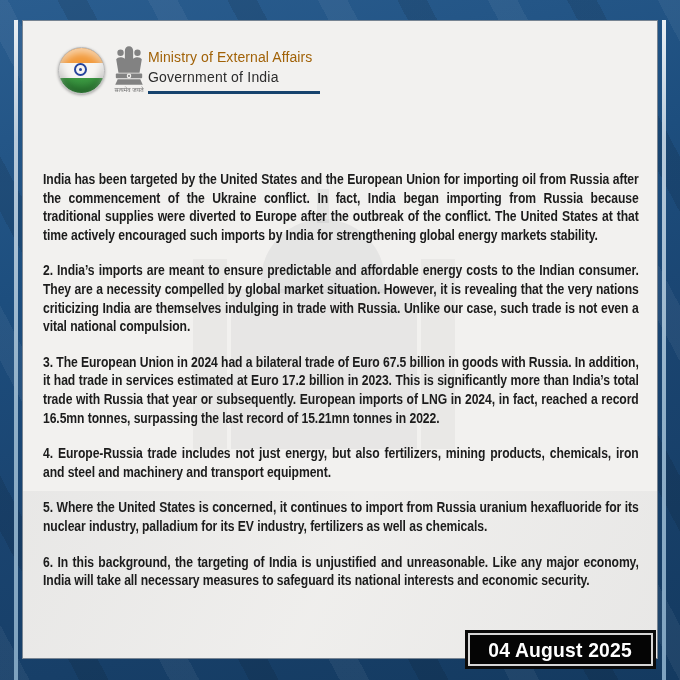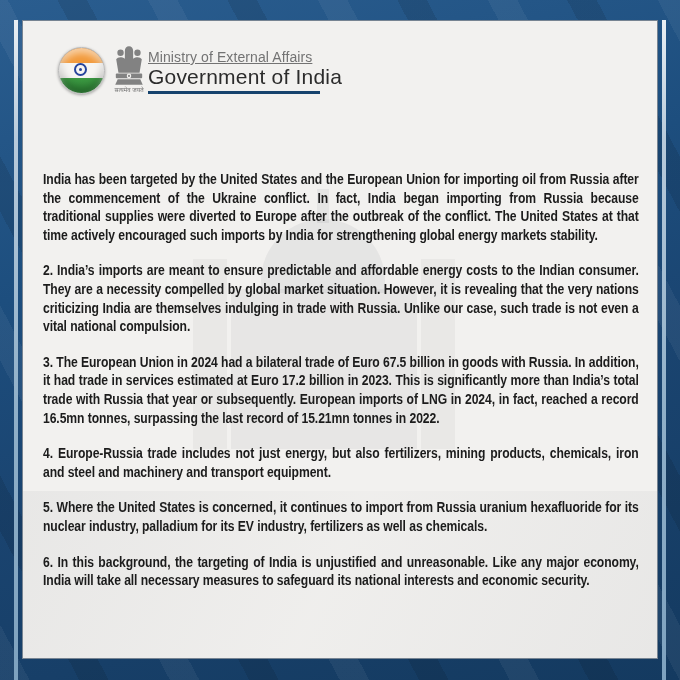--- a/index.html
+++ b/index.html
@@ -45,22 +45,22 @@
     border:2px solid #27459c;border-radius:50%;
   }
   .chakra::after{
     content:"";position:absolute;left:50%;top:50%;width:3px;height:3px;margin:-1.5px 0 0 -1.5px;
     background:#27459c;border-radius:50%;
   }
   .emblem{position:absolute;left:88px;top:24px;width:36px;text-align:center;color:#7f7f7f;}
   .emblem svg{display:block;margin:0 auto;}
   .motto{display:block;font-size:6px;line-height:7px;color:#6f6f6f;letter-spacing:0;white-space:nowrap;}
   .titles{position:absolute;left:125px;top:28px;}
-  .ministry{font-size:14px;line-height:16px;color:#737373;letter-spacing:0.1px;text-decoration:underline;}
-  .gov{font-size:21px;line-height:24px;color:#2c2c2c;letter-spacing:0.2px;}
+  .ministry{font-size:14px;line-height:16px;color:#a16207;letter-spacing:0.1px;}
+  .gov{font-size:14px;line-height:24px;color:#2c2c2c;letter-spacing:0.2px;}
   .gov-underline{width:172px;height:3px;background:#16436d;margin-top:2px;}
   
   .statement-wrap{position:absolute;left:0;right:0;top:94px;text-align:center;}
   .statement{
     display:inline-block;margin:0;font-size:28px;font-weight:800;color:#1f4e79;
     letter-spacing:0.5px;transform:scaleX(0.85);
   }
   .bracket{width:158px;height:8px;margin:0 auto;border-left:2px solid #a8b2c0;border-right:2px solid #a8b2c0;border-bottom:2px solid #a8b2c0;}
   
   .body-text{
@@ -130,14 +130,17 @@
       <p>India has been targeted by the United States and the European Union for importing oil from Russia after the commencement of the Ukraine conflict. In fact, India began importing from Russia because traditional supplies were diverted to Europe after the outbreak of the conflict. The United States at that time actively encouraged such imports by India for strengthening global energy markets stability.</p>
       <p>2. India’s imports are meant to ensure predictable and affordable energy costs to the Indian consumer. They are a necessity compelled by global market situation. However, it is revealing that the very nations criticizing India are themselves indulging in trade with Russia. Unlike our case, such trade is not even a vital national compulsion.</p>
       <p>3. The European Union in 2024 had a bilateral trade of Euro 67.5 billion in goods with Russia. In addition, it had trade in services estimated at Euro 17.2 billion in 2023. This is significantly more than India’s total trade with Russia that year or subsequently. European imports of LNG in 2024, in fact, reached a record 16.5mn tonnes, surpassing the last record of 15.21mn tonnes in 2022.</p>
       <p>4. Europe-Russia trade includes not just energy, but also fertilizers, mining products, chemicals, iron and steel and machinery and transport equipment.</p>
       <p>5. Where the United States is concerned, it continues to import from Russia uranium hexafluoride for its nuclear industry, palladium for its EV industry, fertilizers as well as chemicals.</p>
       <p>6. In this background, the targeting of India is unjustified and unreasonable. Like any major economy, India will take all necessary measures to safeguard its national interests and economic security.</p>
     </div>
 
   </div>
 
+  <div class="date-box">
+    <span>04 August 2025</span>
+  </div>
 
 </div>
 
 </body></html>

